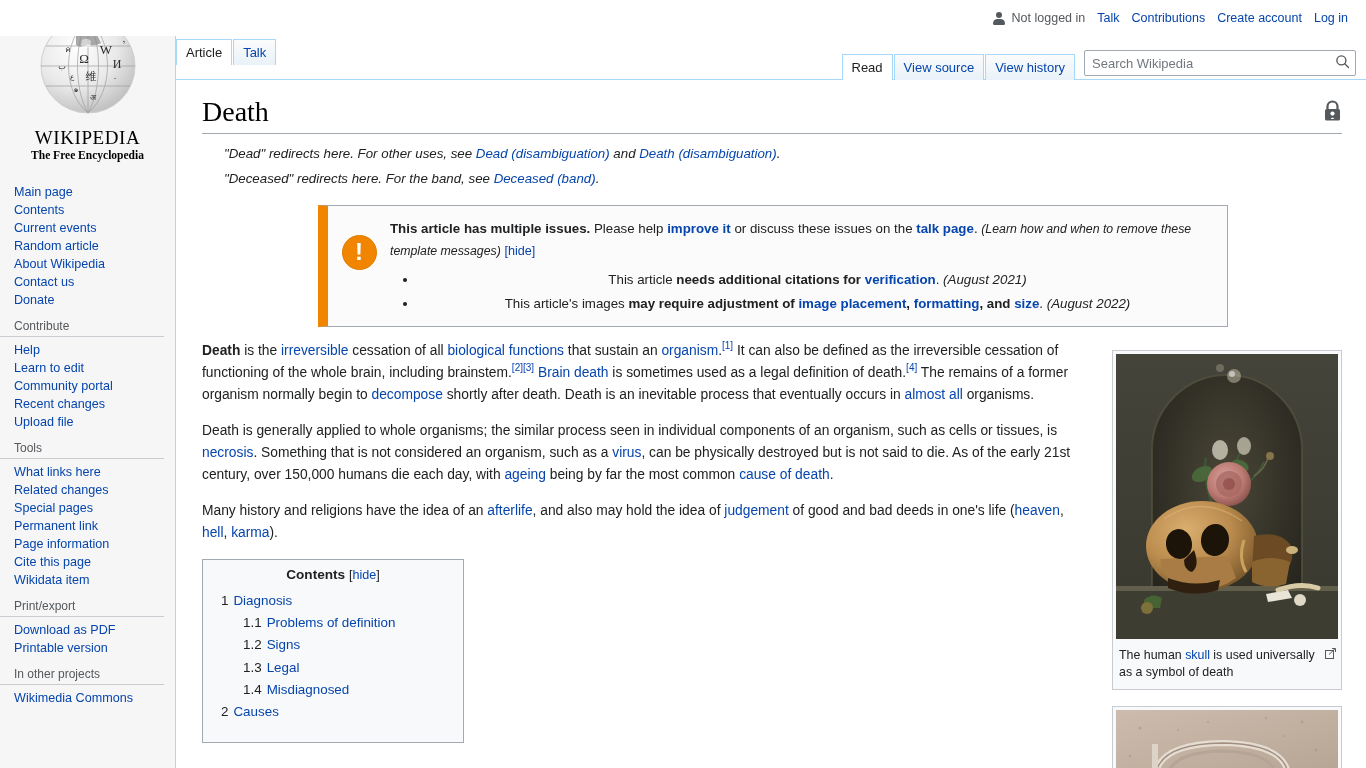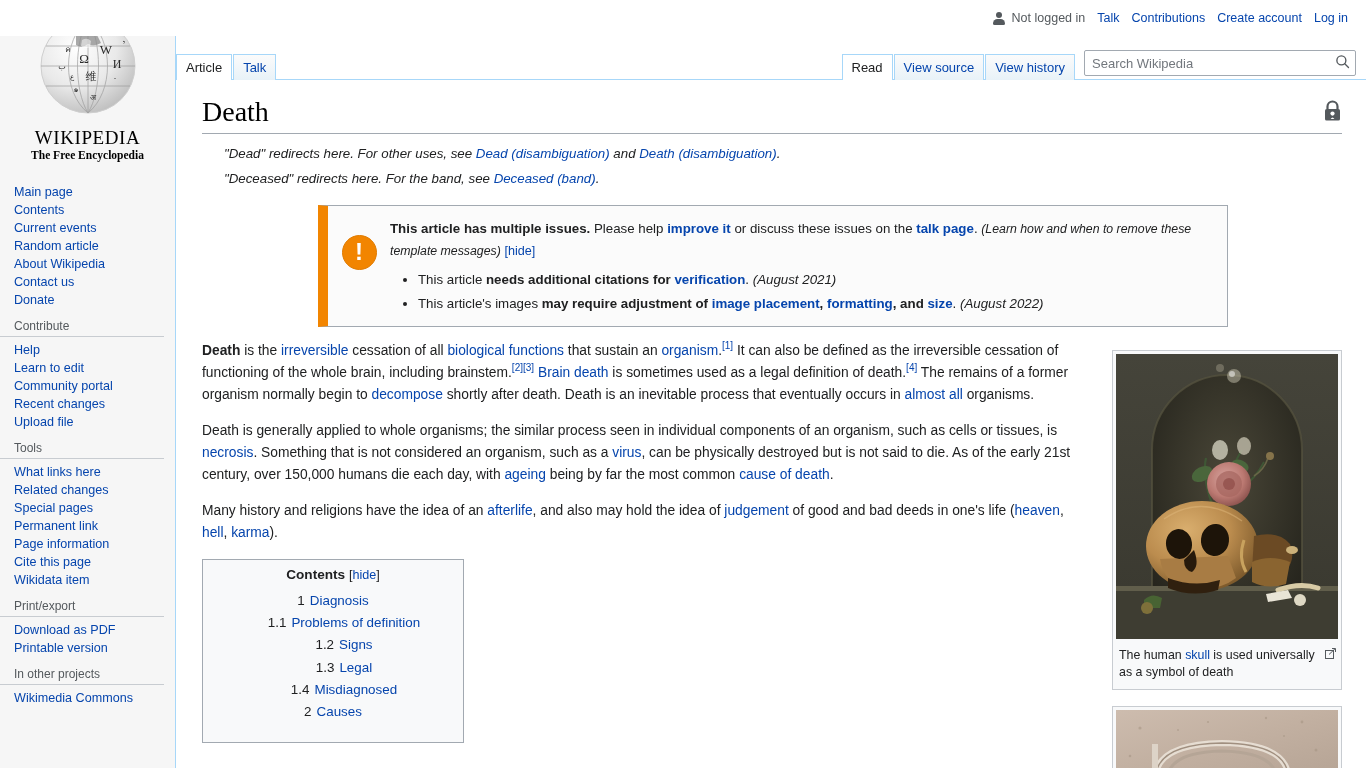--- a/index.html
+++ b/index.html
@@ -85,21 +85,21 @@
   .nav-list li { padding: 1px 0 1px 14px; }
   .nav-list li a { font-size: 12.6px; color: #0645ad; }
 
   
   #content-head {
     position: absolute;
     top: 0; left: 176px; right: 0;
     height: 80px;
     z-index: 4;
   }
-  #left-tabs { position: absolute; left: 0; bottom: 0; display: flex; align-items: flex-start; }
+  #left-tabs { position: absolute; left: 0; bottom: 15px; display: flex; align-items: flex-start; }
   #right-tabs { position: absolute; right: 290px; bottom: 0; display: flex; align-items: flex-end; }
   .tab {
     height: 26px;
     line-height: 26px;
     padding: 0 9px;
     font-size: 13px;
     background: linear-gradient(to bottom, #fbfbfb 0%, #e8f2f8 100%);
     border: 1px solid #a7d7f9;
     border-bottom: none;
     margin-right: 1px;
@@ -217,21 +217,21 @@
     line-height: 1;
     margin-top: -2px;
   }
   #ambox-body { flex: 1; padding-top: 4px; }
   #ambox-lead { line-height: 1.6; }
   #ambox-lead b { font-weight: bold; }
   #ambox-lead a { color: #0645ad; }
   #ambox-lead .learn { font-style: italic; font-size: 12.3px; color: #202122; }
   #ambox-lead .hide-link { font-size: 12.6px; }
   #ambox-issues { list-style: disc; margin: 6px 0 0 0; padding-left: 28px; }
-  #ambox-issues li { line-height: 1.85; }
+  #ambox-issues li { line-height: 1.85; text-align: center; }
   #ambox-issues .date { font-style: italic; }
 
   
   .body-para {
     margin: 13px 0 0 0;
     line-height: 1.62;
     font-size: 13.8px;
     width: 890px;
   }
   sup.ref { font-size: 10px; vertical-align: super; line-height: 0; }
@@ -246,21 +246,21 @@
     padding: 7px 10px 10px 10px;
     font-size: 13.4px;
   }
   #toc-title {
     text-align: center;
     font-weight: bold;
     margin-bottom: 6px;
     font-size: 13.6px;
   }
   #toc-title .toctogglespan { font-weight: normal; font-size: 12.6px; }
-  #toc ul { list-style: none; margin: 8px; padding: 0; text-align: center; }
+  #toc ul { list-style: none; margin: 8px; padding: 0; }
   #toc li { line-height: 1.67; }
   #toc li.lvl2 { padding-left: 22px; }
   .tocnumber { color: #202122; margin-right: 5px; }
   .toctext { color: #0645ad; }
 
   
   #img-col {
     position: absolute;
     right: 24px;
     top: 270px;

